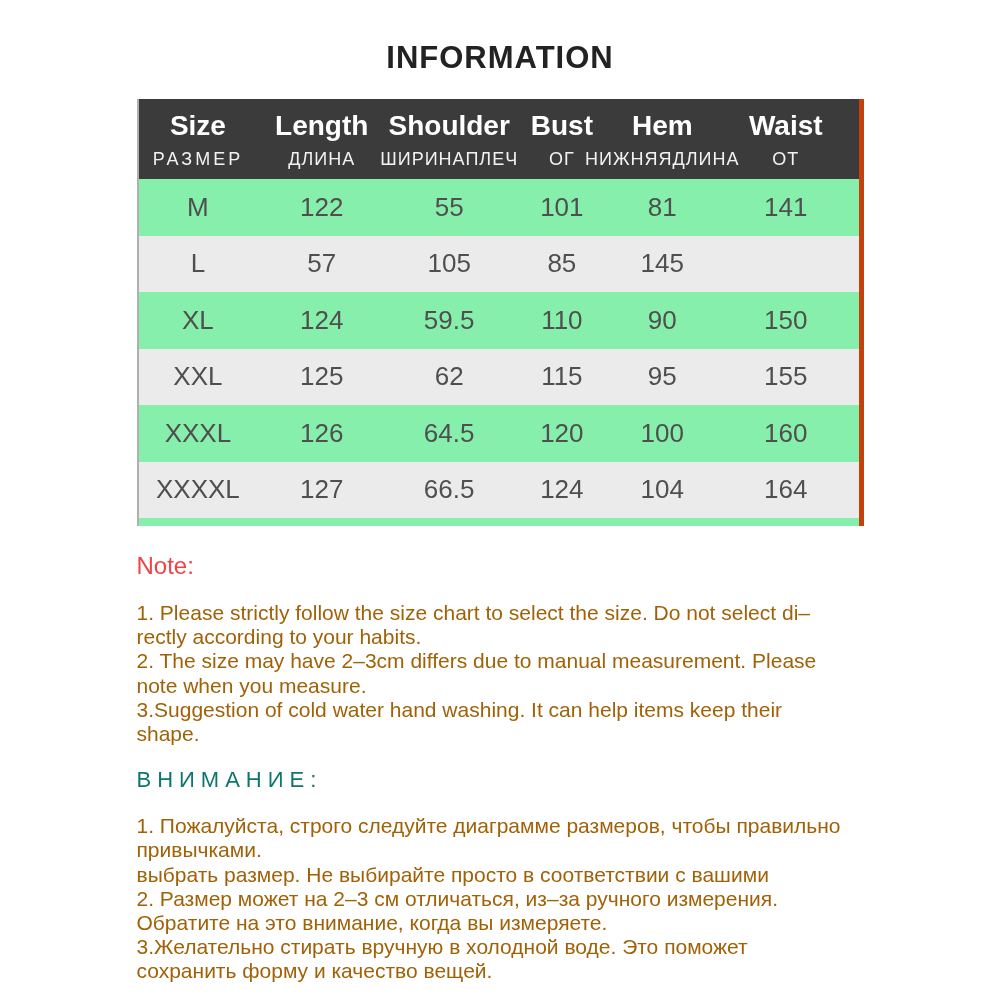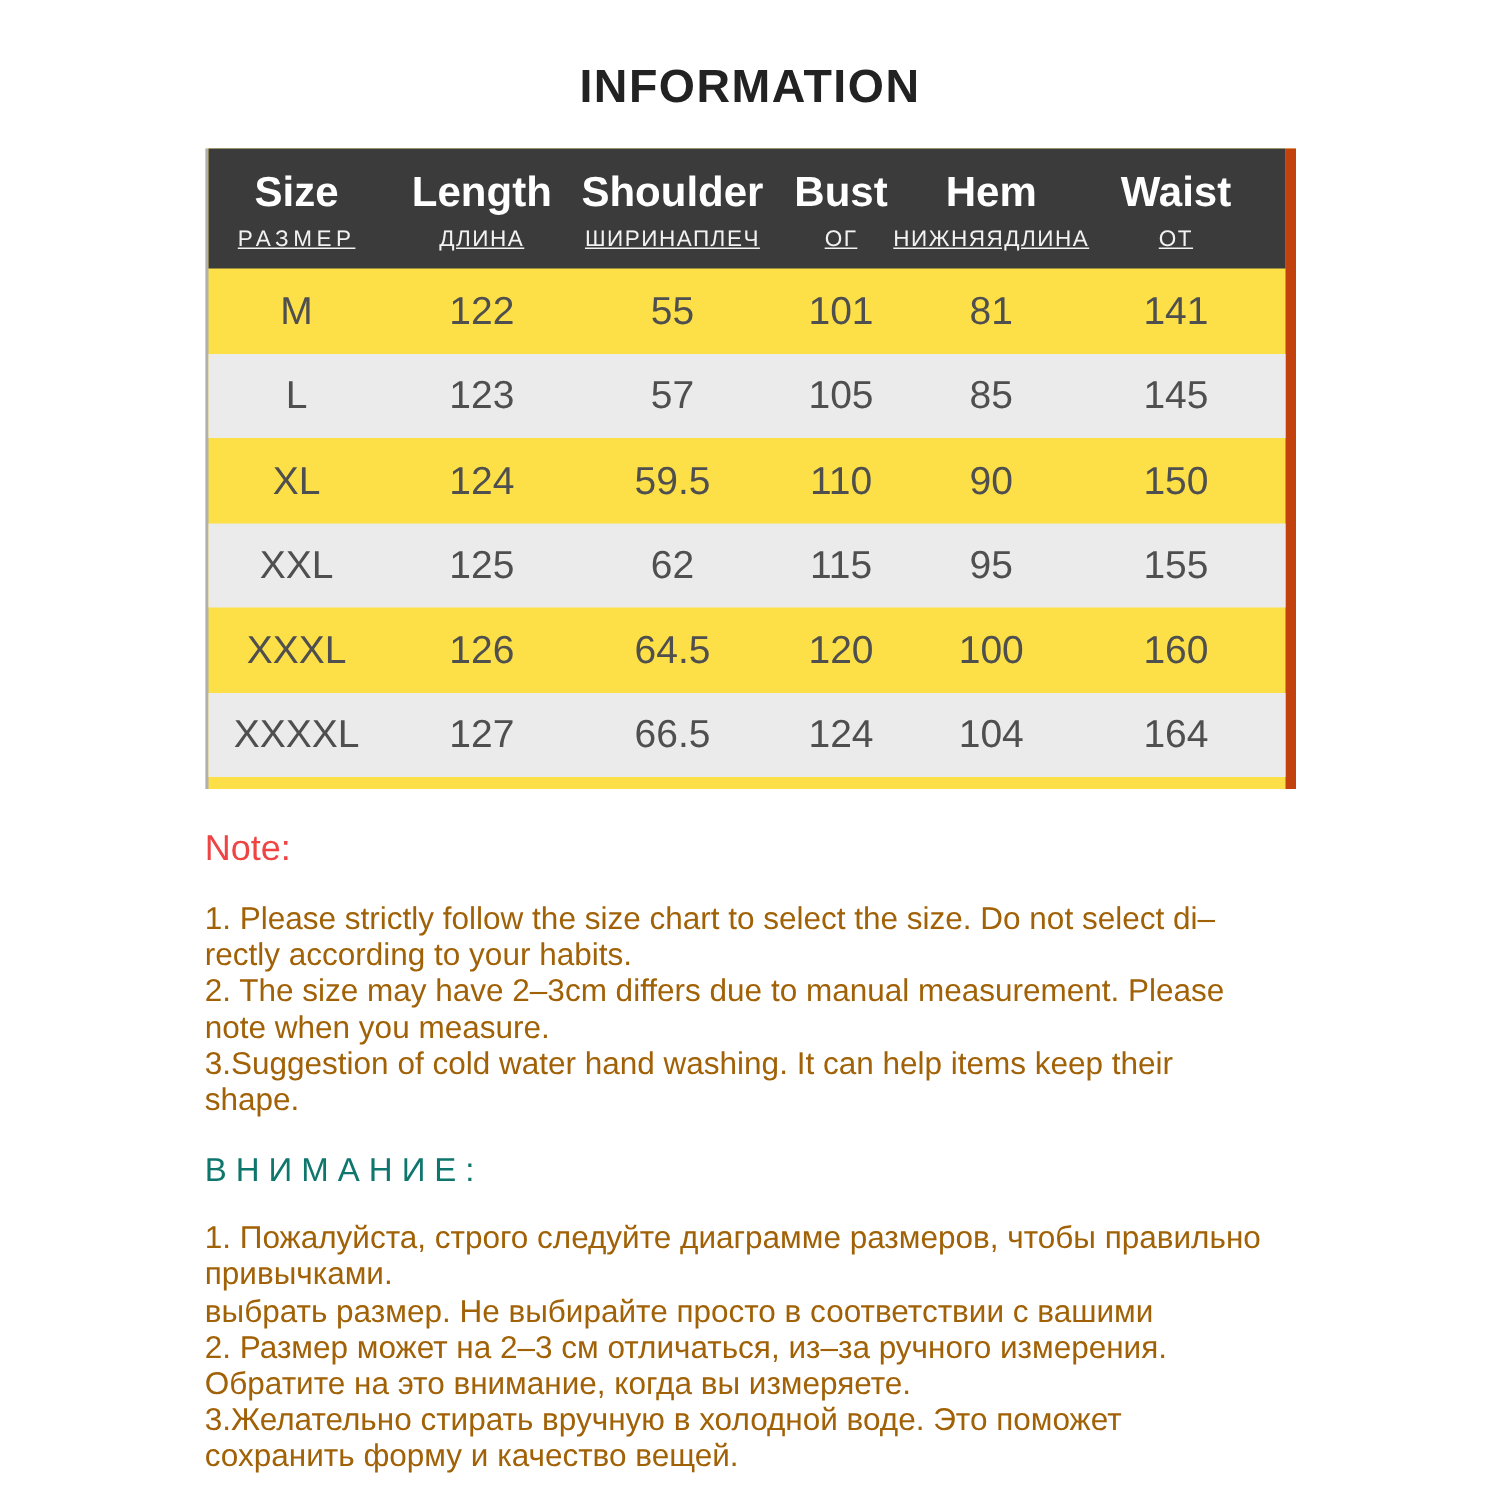--- a/index.html
+++ b/index.html
@@ -21,42 +21,42 @@
     letter-spacing: 1px;
     color: #222222;
   }
 
   .content { width: 727px; margin: 0 auto; }
 
   
   .size-table {
     margin-top: 23px;
     border-left: 2px solid #b0b0b0;
-    border-right: 7px solid #c2410c;
+    border-right: 5px solid #c2410c;
     padding-bottom: 8px; 
-    background: #fde047;
+    background: #86efac;
     text-align: center;
   }
   .thead {
     display: grid;
     grid-template-columns: 16.5% 17.9% 17.5% 13.8% 14.1% 20.2%;
     height: 80px;
     background: #3b3b3b;
     color: #ffffff;
   }
   .th {
     display: flex;
     flex-direction: column;
     align-items: center;
     justify-content: center;
     gap: 7px;
     padding-top: 2px;
   }
   .th-main { font-size: 28px; font-weight: 700; }
-  .th-sub { font-size: 15px; letter-spacing: 1px; color: #f2f2f2; text-decoration: underline; }
+  .th-sub { font-size: 18px; letter-spacing: 1px; color: #f2f2f2; }
   .th:nth-child(1) .th-sub { letter-spacing: 3px; }
 
   .tr {
     display: grid;
     grid-template-columns: 16.5% 17.9% 17.5% 13.8% 14.1% 20.2%;
     height: 56.5px;
   }
   .tr:nth-child(even) { background: #ebebeb; }
   .td {
     display: flex;
@@ -129,21 +129,20 @@
         <div class="tr">
           <div class="td">M</div>
           <div class="td">122</div>
           <div class="td">55</div>
           <div class="td">101</div>
           <div class="td">81</div>
           <div class="td">141</div>
         </div>
         <div class="tr">
           <div class="td">L</div>
-          <div class="td">123</div>
           <div class="td">57</div>
           <div class="td">105</div>
           <div class="td">85</div>
           <div class="td">145</div>
         </div>
         <div class="tr">
           <div class="td">XL</div>
           <div class="td">124</div>
           <div class="td">59.5</div>
           <div class="td">110</div>

